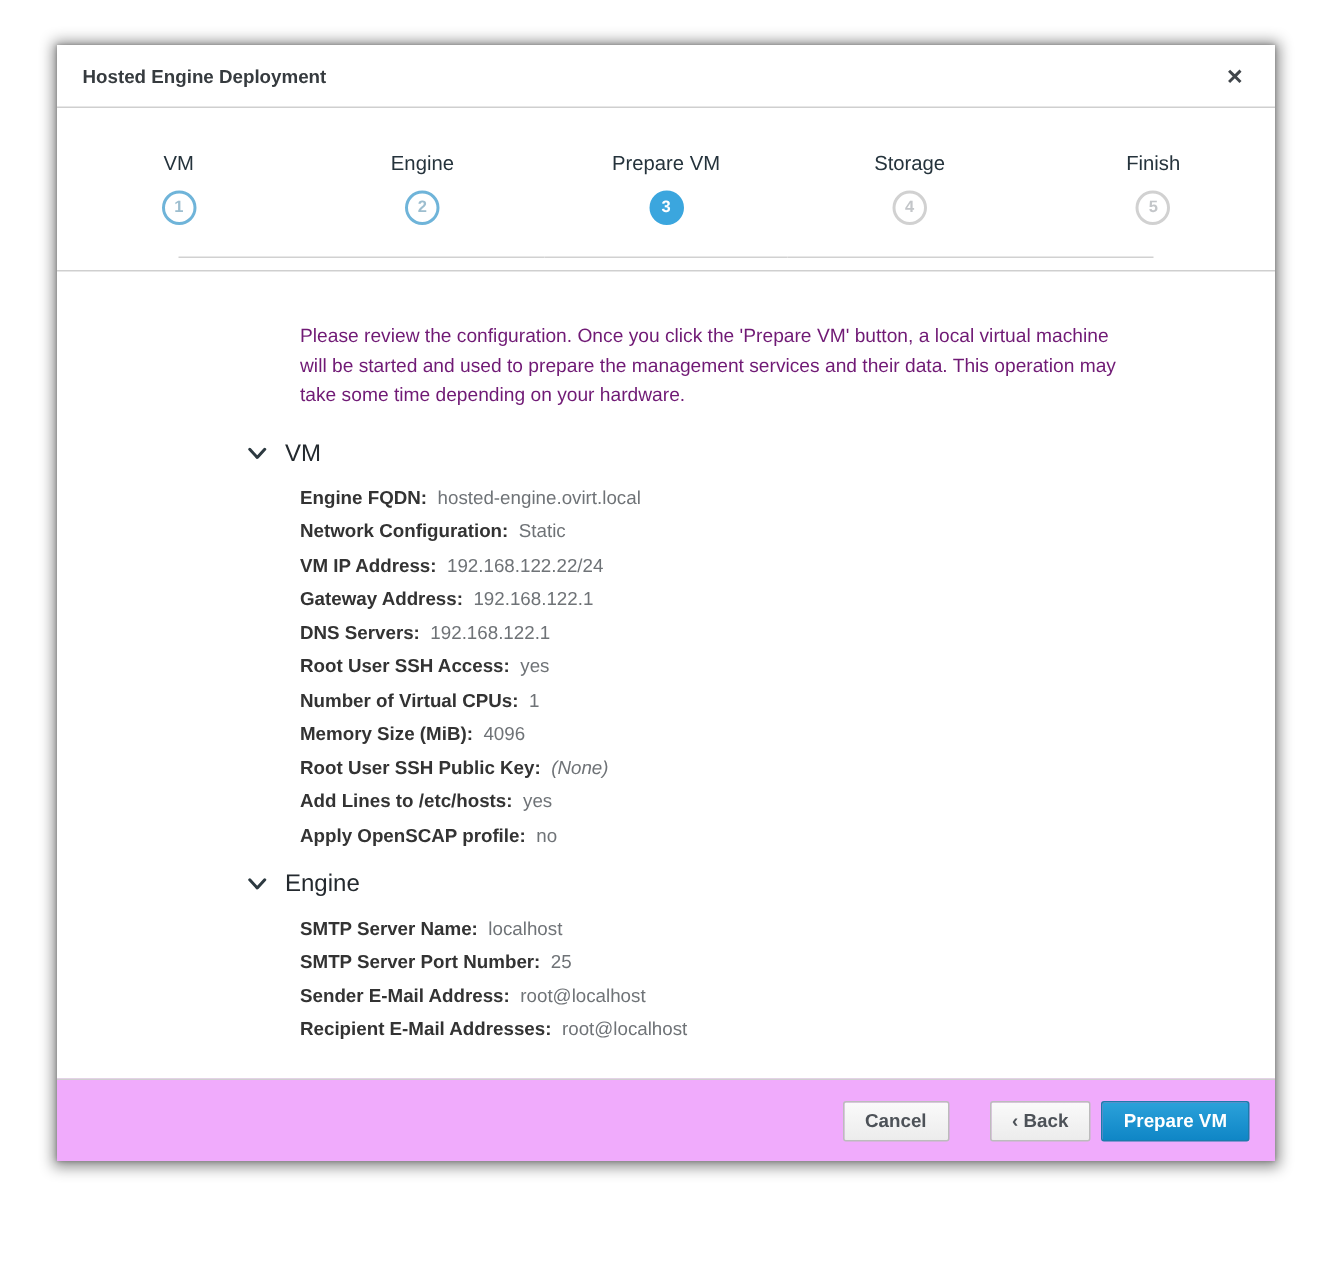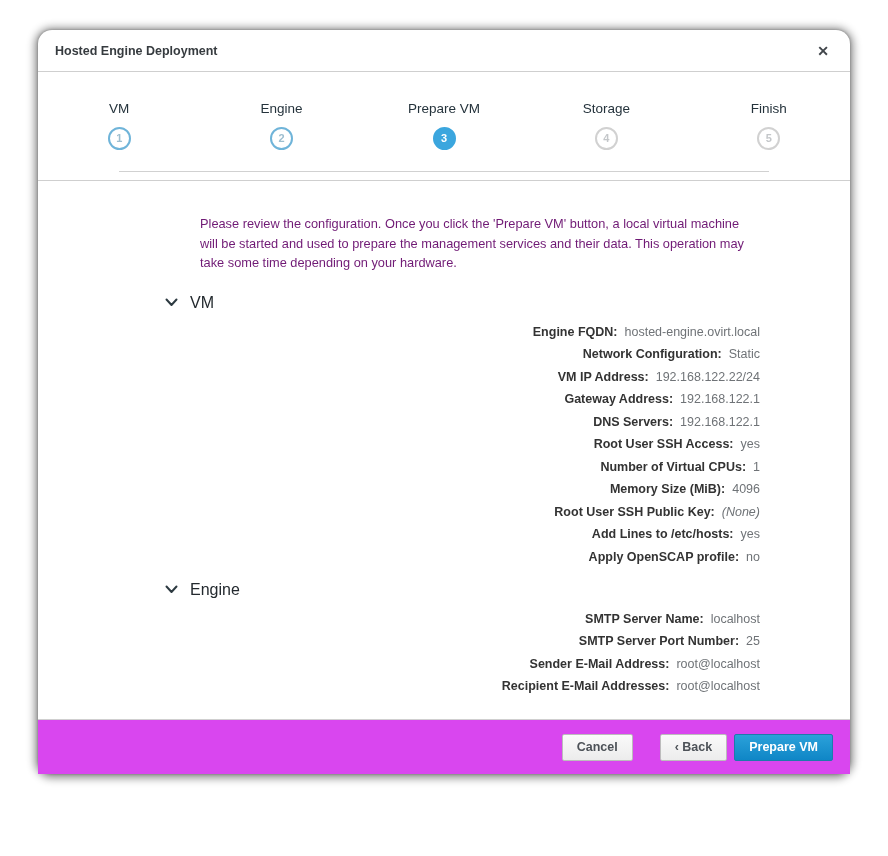--- a/index.html
+++ b/index.html
@@ -9,21 +9,20 @@
     font-family: "Liberation Sans", sans-serif;
     overflow: hidden;
     position: relative;
   }
   .modal {
     position: absolute;
     left: 38px; top: 30px;
     width: 812px; height: 744px;
     background: #ffffff;
     box-shadow: 0 1px 9px 3px rgba(0,0,0,0.45), 0 0 3px rgba(0,0,0,0.30);
-    border-radius: 14px;
   }
   
   .modal-header {
     height: 42px;
     display: flex; align-items: center;
     padding: 0 17px;
     border-bottom: 1px solid #cfcfcf;
   }
   .modal-title {
     font-size: 12.5px; font-weight: bold; color: #363b3f;
@@ -85,37 +84,37 @@
     font-size: 12.8px; line-height: 19.5px;
     color: #701a75;
     margin-bottom: 21px;
     max-width: 565px;
   }
   .section-header {
     display: flex; align-items: center;
     margin-bottom: 14px;
     cursor: pointer;
   }
-  .section-header + .rows { margin-bottom: 17px; text-align: right; }
+  .section-header + .rows { margin-bottom: 17px; }
   .chev { width: 13px; height: 9px; margin-right: 12px; flex: none; }
   .section-title { font-size: 16px; color: #23292e; }
   .rows { margin-left: 35px; }
   .row { font-size: 12.5px; margin-bottom: 9.5px; line-height: 13px; }
   .row-label { font-weight: bold; color: #333333; }
   .row-value { color: #6f7377; margin-left: 7px; }
   .row-value.italic { font-style: italic; }
   
   .modal-footer {
     position: absolute;
     left: 0; right: 0; bottom: 0;
     height: 55px;
     border-top: 1px solid #cfcfcf;
     display: flex; align-items: center; justify-content: flex-end;
     padding-right: 17px;
-    background: #d946ef;
+    background: #f0abfc;
   }
   .btn {
     font-family: "Liberation Sans", sans-serif;
     font-size: 12.5px; font-weight: 600;
     height: 27px;
     padding: 0 14px;
     border-radius: 2px;
     cursor: pointer;
   }
   .btn-default {

